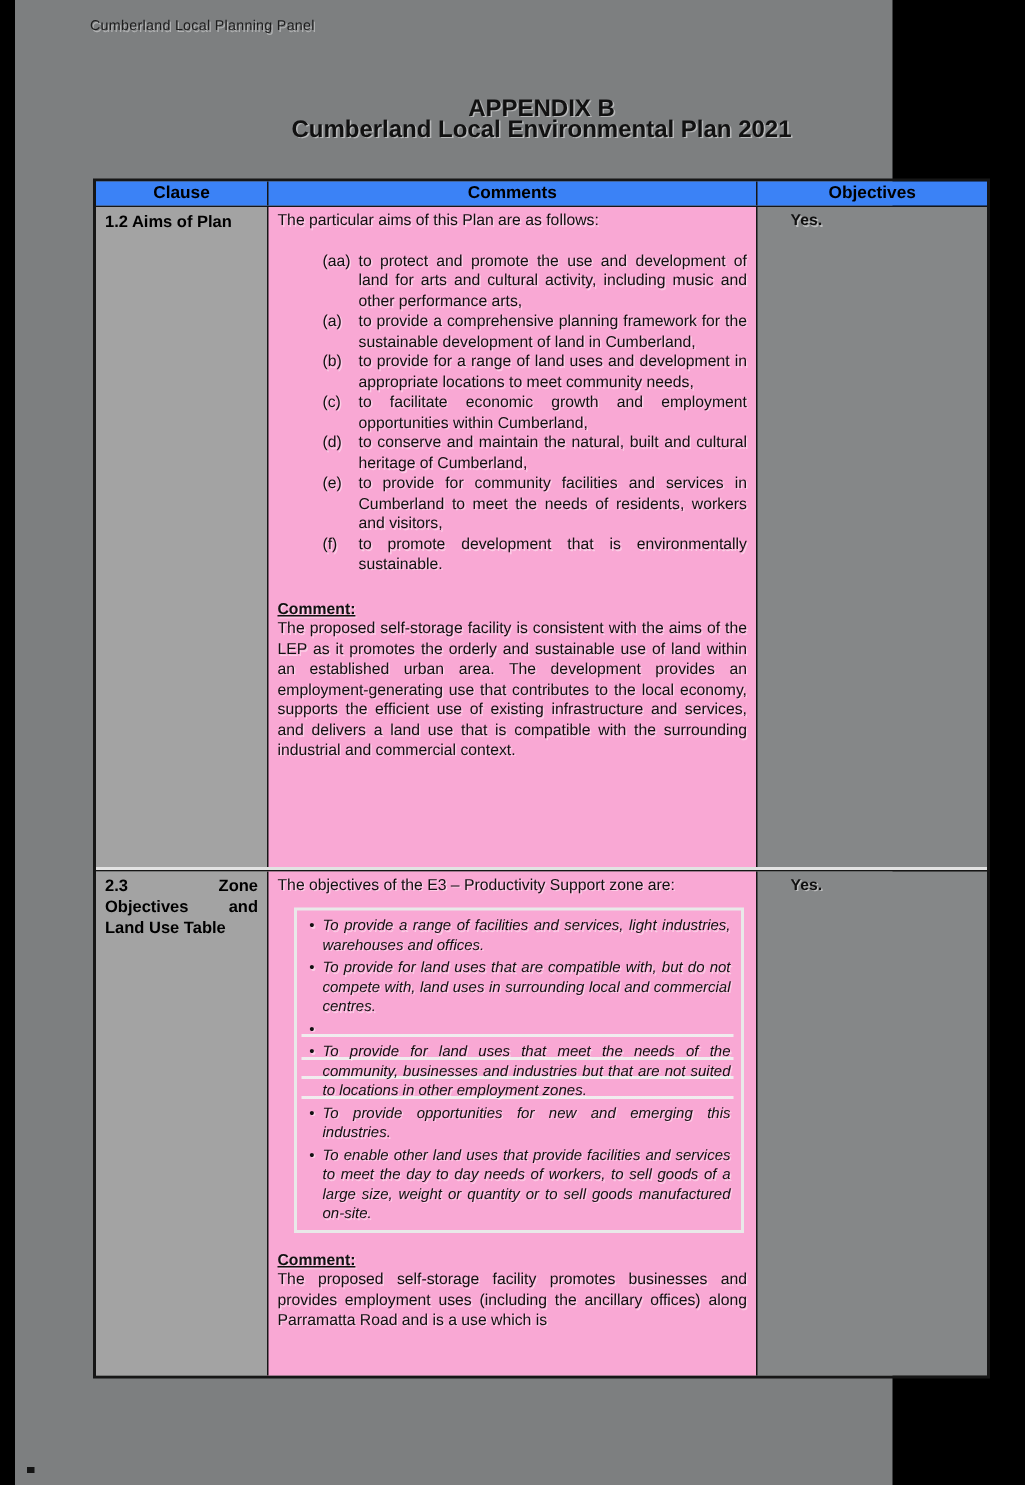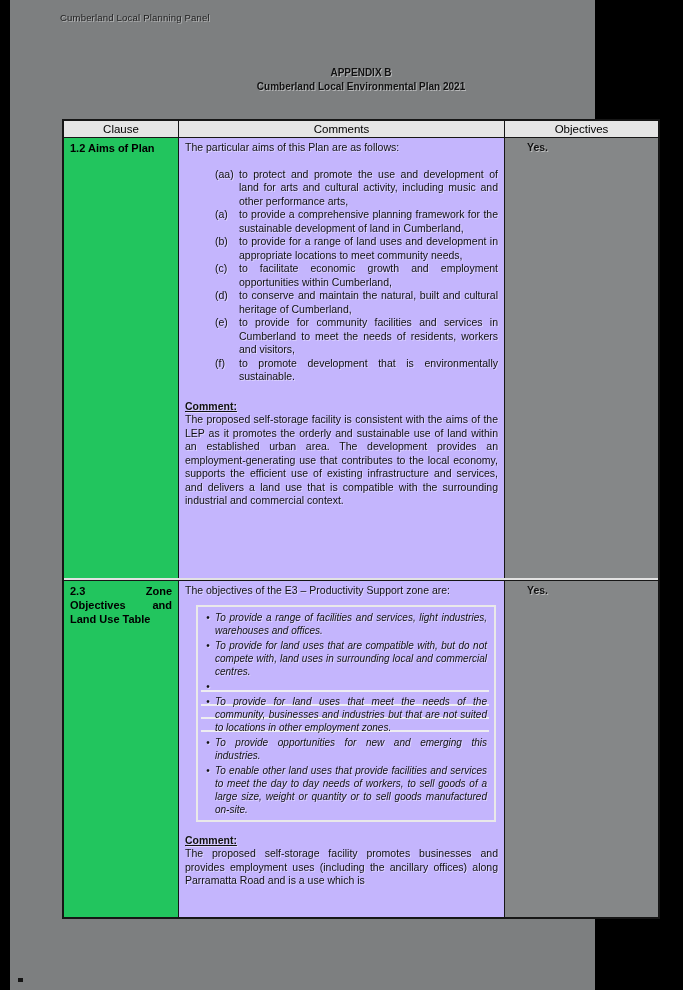--- a/index.html
+++ b/index.html
@@ -3,32 +3,32 @@
 <meta charset="utf-8">
 <style>
   html,body{margin:0;padding:0;background:#000;}
   body{width:683px;height:990px;position:relative;overflow:hidden;
        font-family:"Liberation Sans","DejaVu Sans",sans-serif;}
   .page{position:absolute;left:10px;top:0;width:585px;height:990px;background:#7d7f80;}
   .scan-text{color:#111;text-shadow:1px 1px 0 rgba(255,255,255,.45);}
   .doc-header{position:absolute;left:50px;top:12px;font-size:9.5px;letter-spacing:.2px;
               color:#1d1d1d;text-shadow:1px 1px 0 rgba(255,255,255,.4);}
   .title-block{position:absolute;left:52px;top:66px;width:598px;text-align:center;
-               font-weight:bold;font-size:10px;line-height:14px;}
+               font-weight:bold;font-size:16px;line-height:14px;}
   
   .lep-table{position:absolute;left:52px;top:119px;width:598px;height:800px;
              border:2px solid #161616;box-sizing:border-box;display:flex;flex-direction:column;}
   .t-row{display:flex;width:100%;box-sizing:border-box;}
   .t-cell{box-sizing:border-box;border-left:1px solid #161616;overflow:hidden;}
   .t-cell:first-child{border-left:none;}
-  .c-clause{width:114px;flex:none;background:#22c55e;}
-  .c-comments{width:326px;flex:none;background:#c4b5fd;}
+  .c-clause{width:114px;flex:none;background:#a3a3a3;}
+  .c-comments{width:326px;flex:none;background:#f9a8d4;}
   .c-compliance{flex:1;background:#858788;}
   .head-row{height:17px;flex:none;border-bottom:1px solid #161616;}
-  .head-row .t-cell{background:#e5e5e5;font-weight:normal;font-size:11.5px;text-align:center;
+  .head-row .t-cell{background:#3b82f6;font-weight:bold;font-size:11.5px;text-align:center;
                     line-height:16px;color:#000;}
   .row1{height:442px;flex:none;border-bottom:2px solid #e2e2e2;}
   .row2{flex:1;border-top:1px solid #161616;}
   .clause-text{font-weight:bold;font-size:11px;line-height:14px;color:#000;padding:3px 6px;
                text-align:justify;}
   .cell-pad{padding:3px 6px;font-size:10.5px;line-height:13.5px;}
   .compliance-text{padding:3px 6px;font-size:10.5px;font-weight:bold;margin-left:16px;}
   .intro{text-align:justify;}
   .aims-list{list-style:none;margin:13px 0 16px 30px;padding:0;}
   .aims-list li{display:flex;margin:0;}

